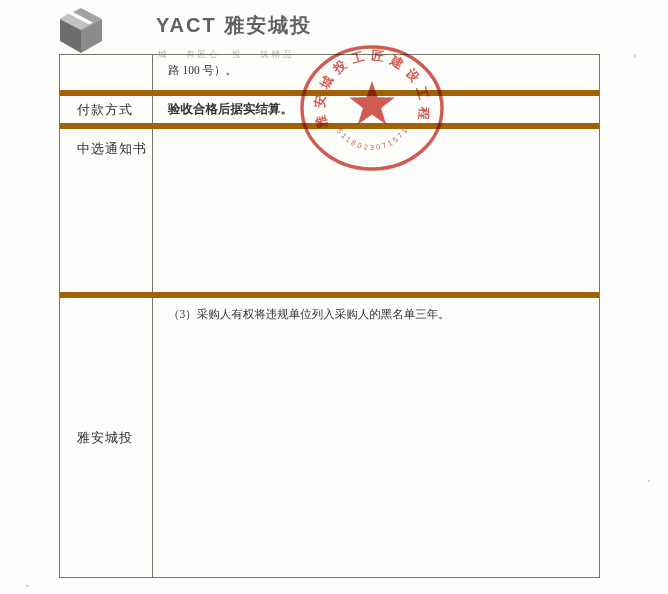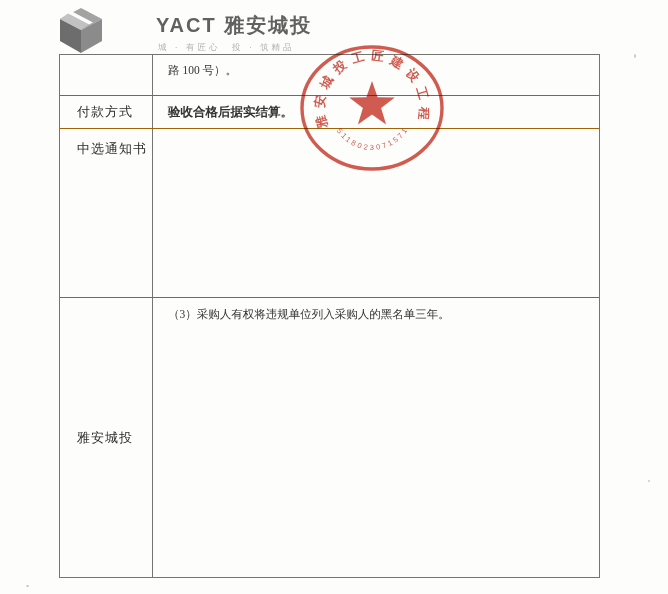--- a/index.html
+++ b/index.html
@@ -16,29 +16,29 @@
   
   .logo { position: absolute; left: 56px; top: 6px; display: flex; align-items: flex-start; gap: 40px; }
   .logo-cube { width: 50px; height: 48px; }
   .logo-textblock { margin-left: 10px; padding-top: 6px; }
   .logo-brand {
     font-family: "Liberation Sans", sans-serif;
     font-size: 20px; font-weight: bold; color: #616161; letter-spacing: 2px;
   }
   .logo-tagline {
     font-family: "Liberation Sans", sans-serif;
-    font-size: 8.5px; color: #b3b1b1; letter-spacing: 3px; margin-top: 3px; margin-left: 2px;
+    font-size: 8.5px; color: #b3b1b1; letter-spacing: 3px; margin-top: 10px; margin-left: 2px;
   }
 
   
   .doc-table {
     position: absolute; left: 59px; top: 54px; width: 541px; height: 524px;
     border: 1px solid #757570; background: transparent;
   }
-  .t-row { display: flex; border-bottom: 1px solid #a16207; }
+  .t-row { display: flex; border-bottom: 6px solid #a16207; }
   .t-row:last-child { border-bottom: none; }
   .cell-label {
     width: 93px; flex: 0 0 93px; border-right: 1px solid #757570;
     padding-left: 17px; font-size: 13px; color: #2e2e2e; letter-spacing: 1px;
   }
   .cell-content { flex: 1; padding-left: 15px; padding-right: 6px; font-size: 11.5px; color: #333; }
   .row-1 { height: 41px; }
   .row-1 .cell-content { padding-top: 6px; line-height: 18px; }
   .row-2 { height: 33px; }
   .row-2 .cell-label { display: flex; align-items: center; }

